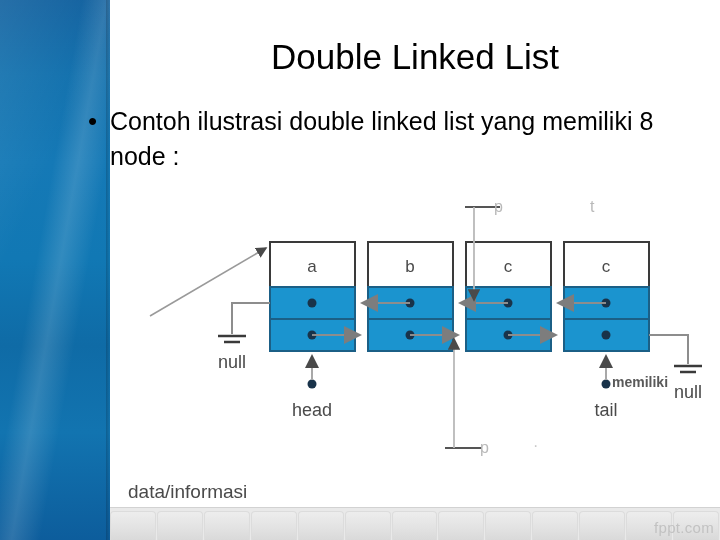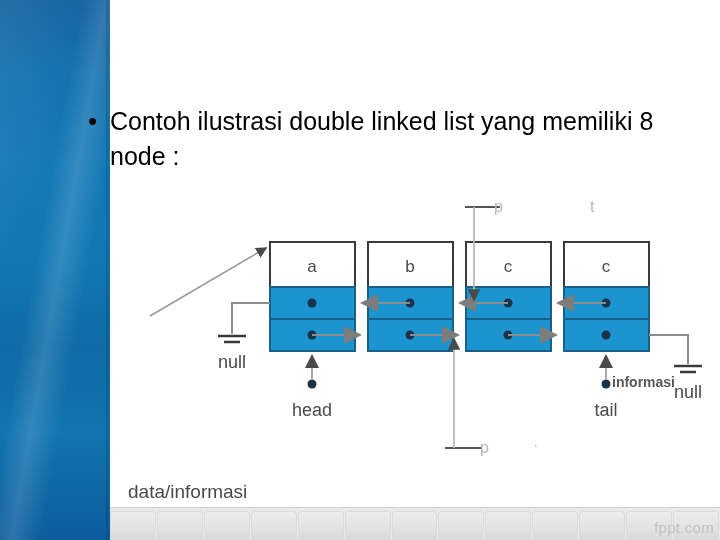--- a/index.html
+++ b/index.html
@@ -83,20 +83,21 @@
 </head>
 <body>
 
 <div id="slide">
 
   <div class="sidebar">
     <div class="sheen"></div>
     <div class="edge"></div>
   </div>
 
+  <div class="title">Double Linked List</div>
 
   <div class="body-block">
     <div class="bullet-row">
       <div class="bullet-dot">•</div>
       <div class="bullet-text">Contoh ilustrasi double linked list yang memiliki 8 node :</div>
     </div>
   </div>
 
   <div class="diagram">
     <svg width="610" height="330" viewBox="0 0 610 330" xmlns="http://www.w3.org/2000/svg">
@@ -179,21 +180,21 @@
 
       <line x1="335" y1="272" x2="372" y2="272" stroke="#555" stroke-width="1.8"></line>
       <path d="M344,272 L344,163" stroke="#b9b9b9" stroke-width="1.8" fill="none" marker-end="url(#ahs)"></path>
 
       <text x="384" y="36" font-family="Liberation Sans, sans-serif" font-size="16" fill="#b9b9b9">p</text>
       <text x="480" y="36" font-family="Liberation Sans, sans-serif" font-size="16" fill="#b9b9b9">t</text>
       <text x="370" y="277" font-family="Liberation Sans, sans-serif" font-size="16" fill="#b9b9b9">p</text>
       <text x="423" y="275" font-family="Liberation Sans, sans-serif" font-size="16" fill="#c9c9c9">·</text>
     </svg>
 
-    <div class="ovl-label ovl-previous">informasi</div>
+    <div class="ovl-label ovl-previous">memiliki</div>
 
   </div>
 
   <div class="tabstrip">
     <div class="tab"></div>
     <div class="tab"></div>
     <div class="tab"></div>
     <div class="tab"></div>
     <div class="tab"></div>
     <div class="tab"></div>

